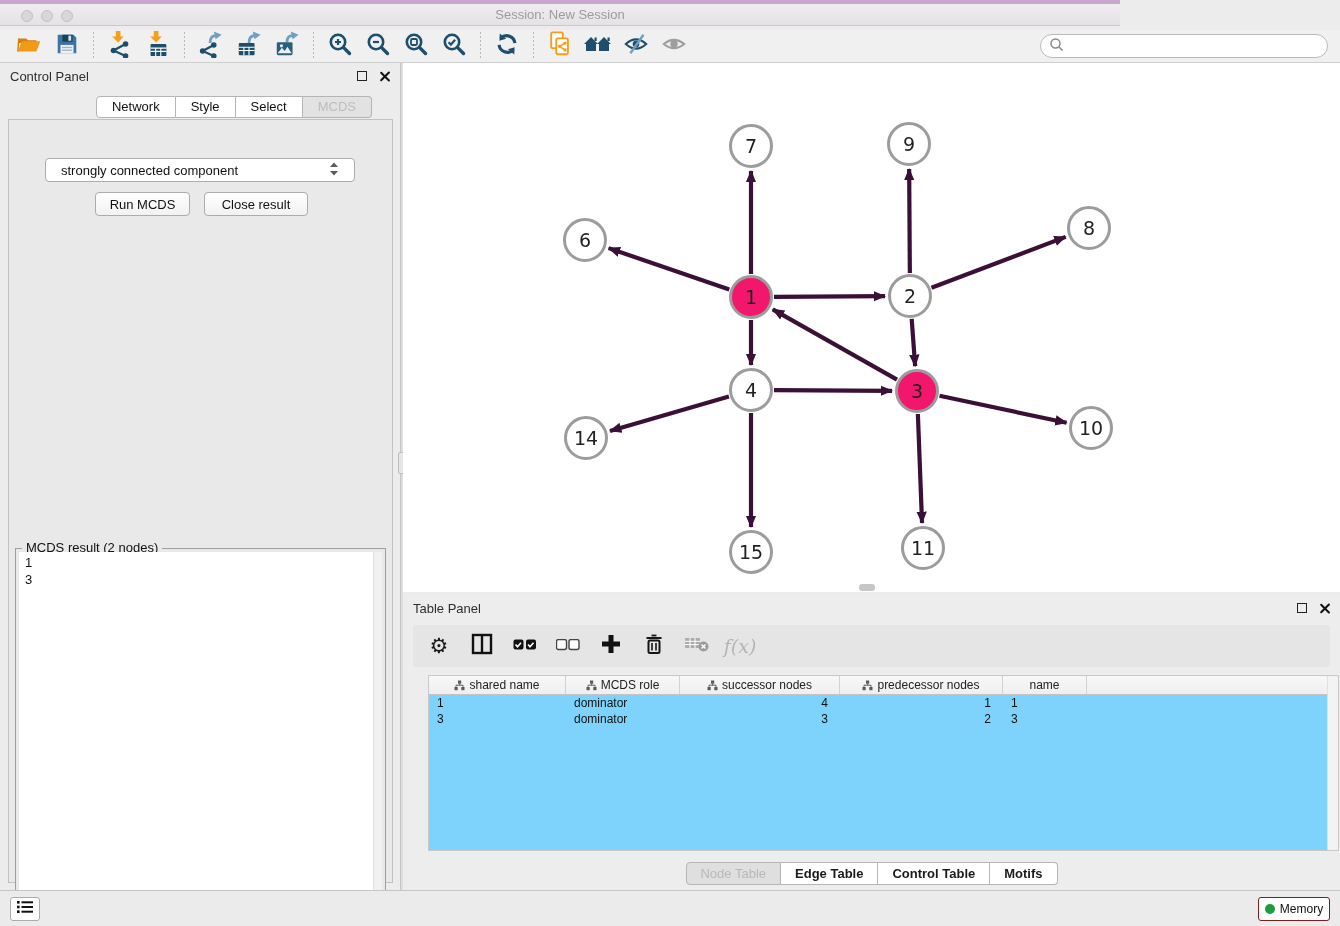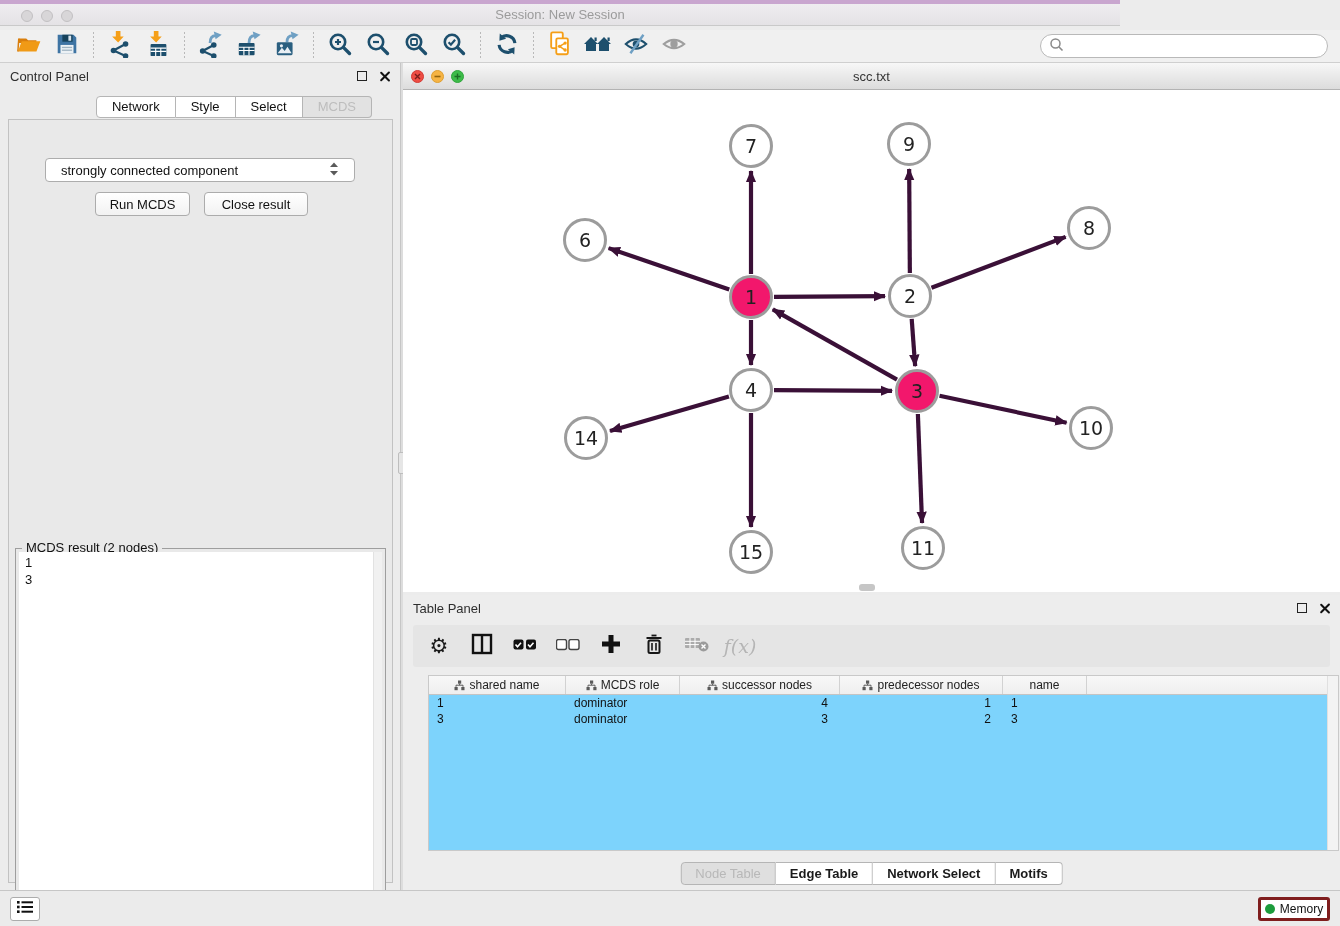--- a/index.html
+++ b/index.html
@@ -98,21 +98,21 @@
   .tptab { height:23px; line-height:21px; font-size:13px; font-weight:bold; padding:0 14px; background:#fff;
     border:1px solid #B5B5B5; border-left:none; color:#1A1A1A; }
   .tptab:first-child { border-left:1px solid #B5B5B5; border-radius:4px 0 0 4px; }
   .tptab:last-child { border-radius:0 4px 4px 0; }
   .tptab.dis { background:#DFDFDF; color:#B8B8B8; font-weight:normal; }
 
   
   #statusbar { left:0; top:890px; width:1340px; height:36px; background:#EBEBEB; border-top:1px solid #C6C6C6; }
   #list-btn { left:10px; top:6px; width:30px; height:24px; background:#fff; border:1px solid #ACACAC; border-radius:3px;
     display:flex; align-items:center; justify-content:center; }
-  #memory-btn { left:1258px; top:6px; width:72px; height:24px; background:#fff; border:3px solid #7f1d1d; border-radius:3px;
+  #memory-btn { left:1258px; top:6px; width:72px; height:24px; background:#fff; border:1px solid #7f1d1d; border-radius:3px;
     display:flex; align-items:center; justify-content:center; gap:5px; font-size:12px; color:#111; }
   #mem-dot { width:10px; height:10px; border-radius:50%; }
 </style>
 </head>
 <body>
 
 <div id="titlebar" class="abs">
   <span class="winc abs" style="left:21px"></span>
   <span class="winc abs" style="left:41px"></span>
   <span class="winc abs" style="left:61px"></span>
@@ -333,38 +333,20 @@
         <div id="mcds-scroll"></div>
       </div>
     </div>
   </div>
 </div>
 
 <div id="vdivider" class="abs"></div>
 <div id="vgrip" class="abs"></div>
 
 <div id="net-window" class="abs">
-  <div id="net-titlebar">
-    <span class="tl" id="tl-close">
-      <svg width="7" height="7" viewBox="0 0 7 7">
-          <path d="M1,1 L6,6 M6,1 L1,6" stroke="#7A1D1A" stroke-width="1.4"></path>
-        </svg>
-      </span>
-    <span class="tl" id="tl-min">
-      <svg width="7" height="7" viewBox="0 0 7 7">
-          <path d="M0.5,3.5 h6" stroke="#93650F" stroke-width="1.6"></path>
-        </svg>
-      </span>
-    <span class="tl" id="tl-max">
-      <svg width="7" height="7" viewBox="0 0 7 7">
-          <path d="M3.5,0.5 v6 M0.5,3.5 h6" stroke="#1C6E24" stroke-width="1.4"></path>
-        </svg>
-      </span>
-    <span id="net-title">scc.txt</span>
-  </div>
   <div id="graph-canvas">
     <svg id="graph-svg" width="937" height="502" viewBox="0 0 937 502">
         <defs>
           <marker id="arrow" viewBox="0 0 12 12" refX="10.5" refY="6" markerWidth="13" markerHeight="13" orient="auto" markerUnits="userSpaceOnUse">
             <path d="M0,1.2 L11.5,6 L0,10.8 z" fill="#3A1037"></path>
           </marker>
         </defs>
         <line x1="348" y1="184" x2="348" y2="81" stroke="#3A1037" stroke-width="4.2" marker-end="url(#arrow)"></line>
         <line x1="326.2466915728205" y1="199.5304904798239" x2="205.64490046432553" y2="158.11903208714793" stroke="#3A1037" stroke-width="4.2" marker-end="url(#arrow)"></line>
         <line x1="370.9995451264251" y1="206.85534877278977" x2="482.00049442779874" y2="206.1572295947937" stroke="#3A1037" stroke-width="4.2" marker-end="url(#arrow)"></line>
@@ -527,21 +509,21 @@
           <div class="tcell c3 r">3</div>
           <div class="tcell c4 r">2</div>
           <div class="tcell c5 l">3</div>
         </div>
       </div>
     <div id="tv-scroll"></div>
   </div>
   <div id="tp-tabs">
     <span class="tptab dis">Node Table</span>
     <span class="tptab">Edge Table</span>
-    <span class="tptab">Network Select</span>
+    <span class="tptab">Control Table</span>
     <span class="tptab">Motifs</span>
   </div>
 </div>
 
 <div id="statusbar" class="abs">
   <div id="list-btn" class="abs">
     <span>
       <svg width="18" height="14" viewBox="0 0 18 14">
           <g fill="#111">
             <rect x="1" y="1" width="2.6" height="2.6"></rect>

